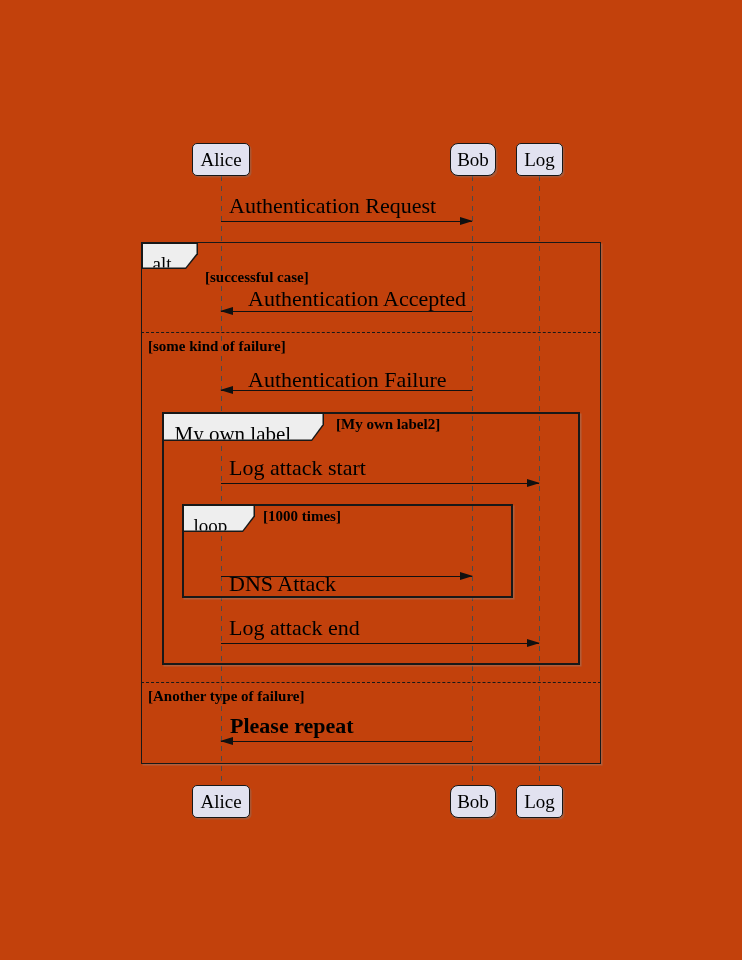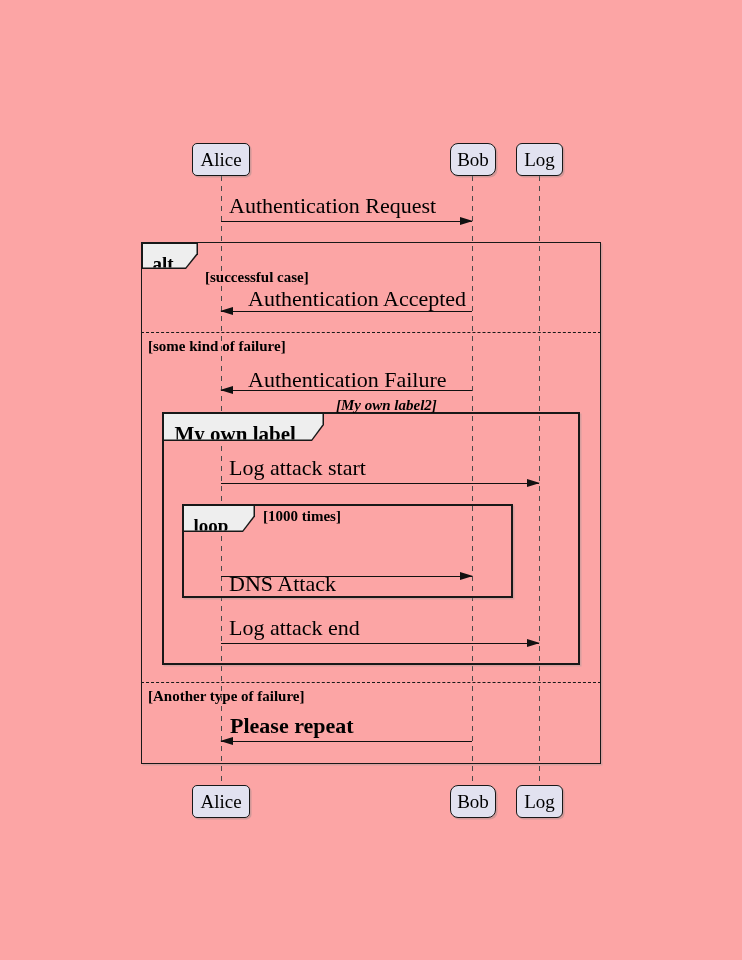--- a/index.html
+++ b/index.html
@@ -1,29 +1,29 @@
 <!DOCTYPE html>
 <html><head>
 <meta charset="utf-8">
 <style>
   html,body{margin:0;padding:0;background:#ffffff;}
   #canvas{
-    position:relative;width:742px;height:960px;background:#fca5a5;overflow:hidden;
+    position:relative;width:742px;height:960px;background:#c2410c;overflow:hidden;
     font-family:"Liberation Serif","DejaVu Serif",serif;color:#101010;
   }
   
   .participant{
     position:absolute;height:33px;box-sizing:border-box;
     background:#E2E2F0;border:1.5px solid #181818;border-radius:5px;
     display:flex;align-items:center;justify-content:center;
     font-size:19px;color:#000;box-shadow:1.5px 1.5px 0 rgba(130,130,130,.35);
   }
   .p-alice{left:192px;width:58px;}
   .p-bob{left:450px;width:46px;border-radius:8px;}
-  .p-log{left:516px;width:47px;border-radius:6px;}
+  .p-log{left:516px;width:47px;}
   .p-top{top:143px;}
   .p-bottom{top:785px;}
   
   .lifeline{
     position:absolute;top:176px;height:609px;width:1px;
     background:repeating-linear-gradient(to bottom,#4a4a4a 0 5px,transparent 5px 10px);
   }
   .ll-alice{left:221px;}
   .ll-bob{left:472px;}
   .ll-log{left:539px;}
@@ -32,32 +32,32 @@
          box-shadow:1.5px 1.5px 0 rgba(150,150,150,.35);background:transparent;}
   .f-alt{left:141px;top:242px;width:460px;height:522px;}
   .f-group{left:162px;top:412px;width:418px;height:253px;border-width:2px;}
   .f-loop{left:182px;top:504px;width:331px;height:94px;border-width:2px;}
   
   .pent{position:absolute;background:#181818;
         clip-path:polygon(0 0,100% 0,100% 45%,calc(100% - 12px) 100%,0 100%);}
   .pent-fill{position:absolute;inset:1.5px;background:#EEEEEE;
         clip-path:polygon(0 0,100% 0,100% 42%,calc(100% - 11px) 100%,0 100%);
         display:flex;align-items:center;}
-  .pent-label{font-weight:bold;color:#000;white-space:nowrap;margin-top:16px;}
+  .pent-label{font-weight:normal;color:#000;white-space:nowrap;margin-top:16px;}
   .pent-alt{left:141px;top:242px;width:57px;height:27px;}
   .pent-alt .pent-label{font-size:19px;padding-left:10px;}
   .pent-group{left:162px;top:412px;width:162px;height:29px;}
   .pent-group .pent-label{font-size:21px;padding-left:11px;}
   .pent-loop{left:182px;top:504px;width:73px;height:28px;}
   .pent-loop .pent-label{font-size:19px;padding-left:10px;}
   
   .guard{position:absolute;font-weight:bold;font-size:15px;color:#000;white-space:nowrap;}
   .g-alt{left:205px;top:245px;margin-top:24px;}
   .g-else1{left:148px;top:338px;}
-  .g-group{left:336px;top:397px;font-style:italic;}
+  .g-group{left:336px;top:416px;}
   .g-loop{left:263px;top:508px;}
   .g-else2{left:148px;top:688px;}
   .divider{position:absolute;left:141px;width:460px;height:0;
            border-top:1.5px dashed #181818;}
   .dv1{top:332px;}
   .dv2{top:682px;}
   
   .msg-label{position:absolute;font-size:22px;color:#000;white-space:nowrap;}
   .m1l{left:229px;top:193px;}
   .m2l{left:248px;top:286px;}

